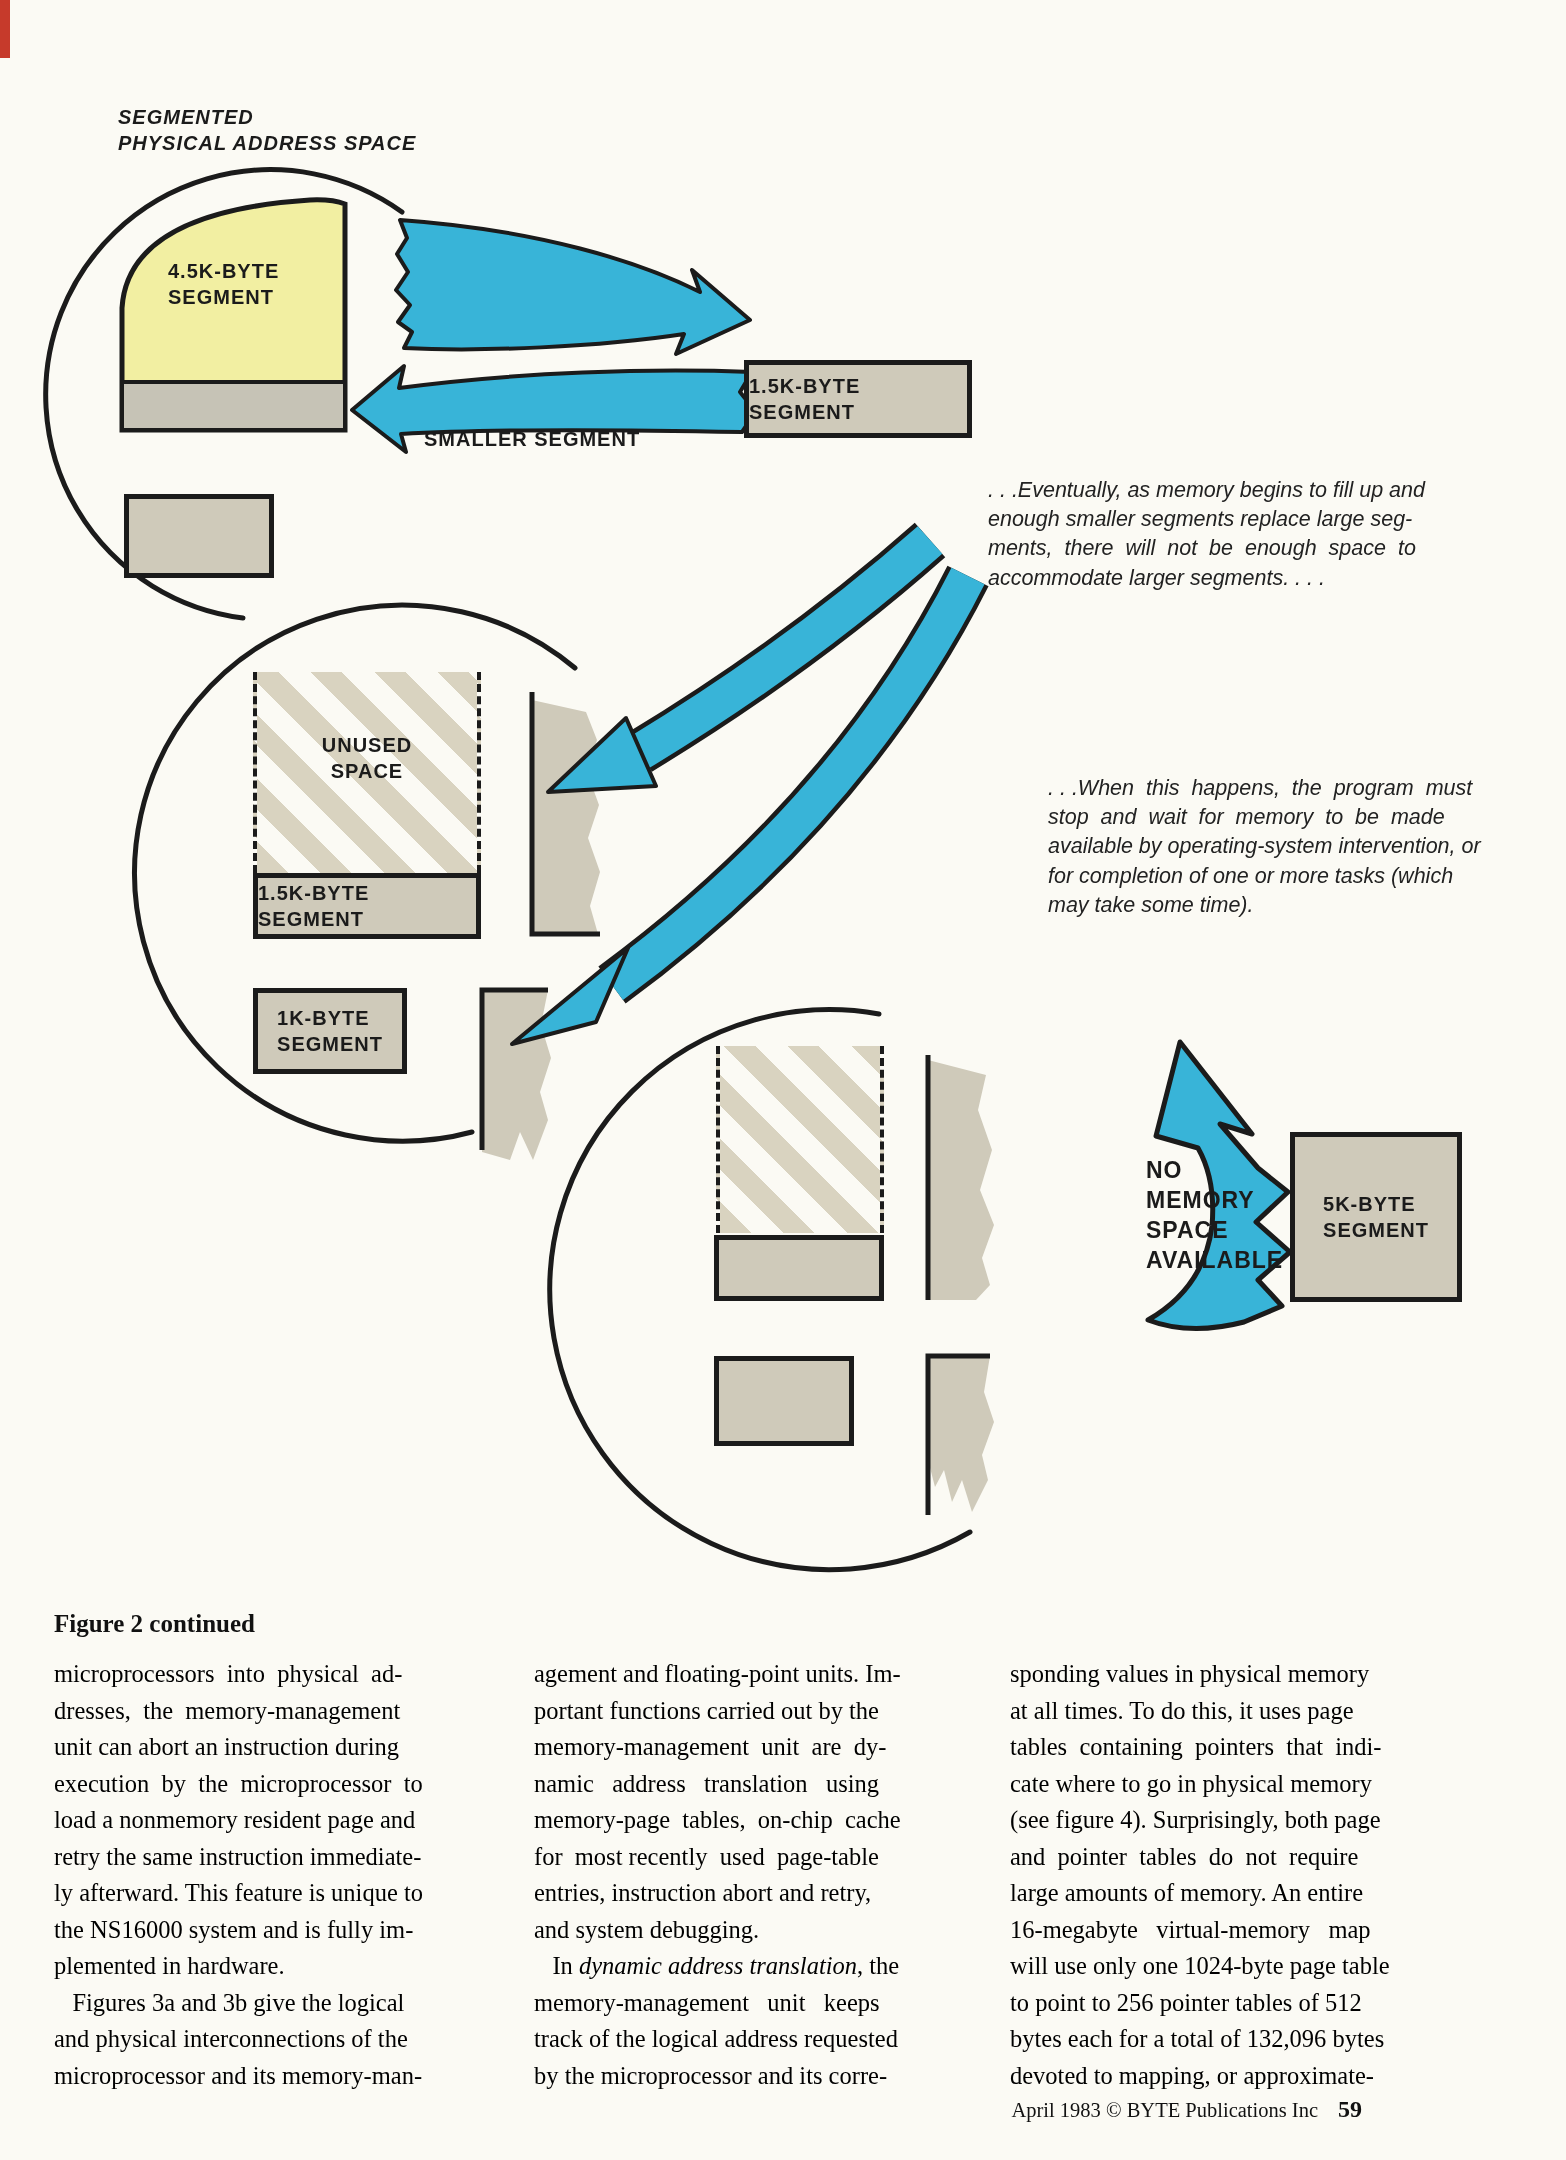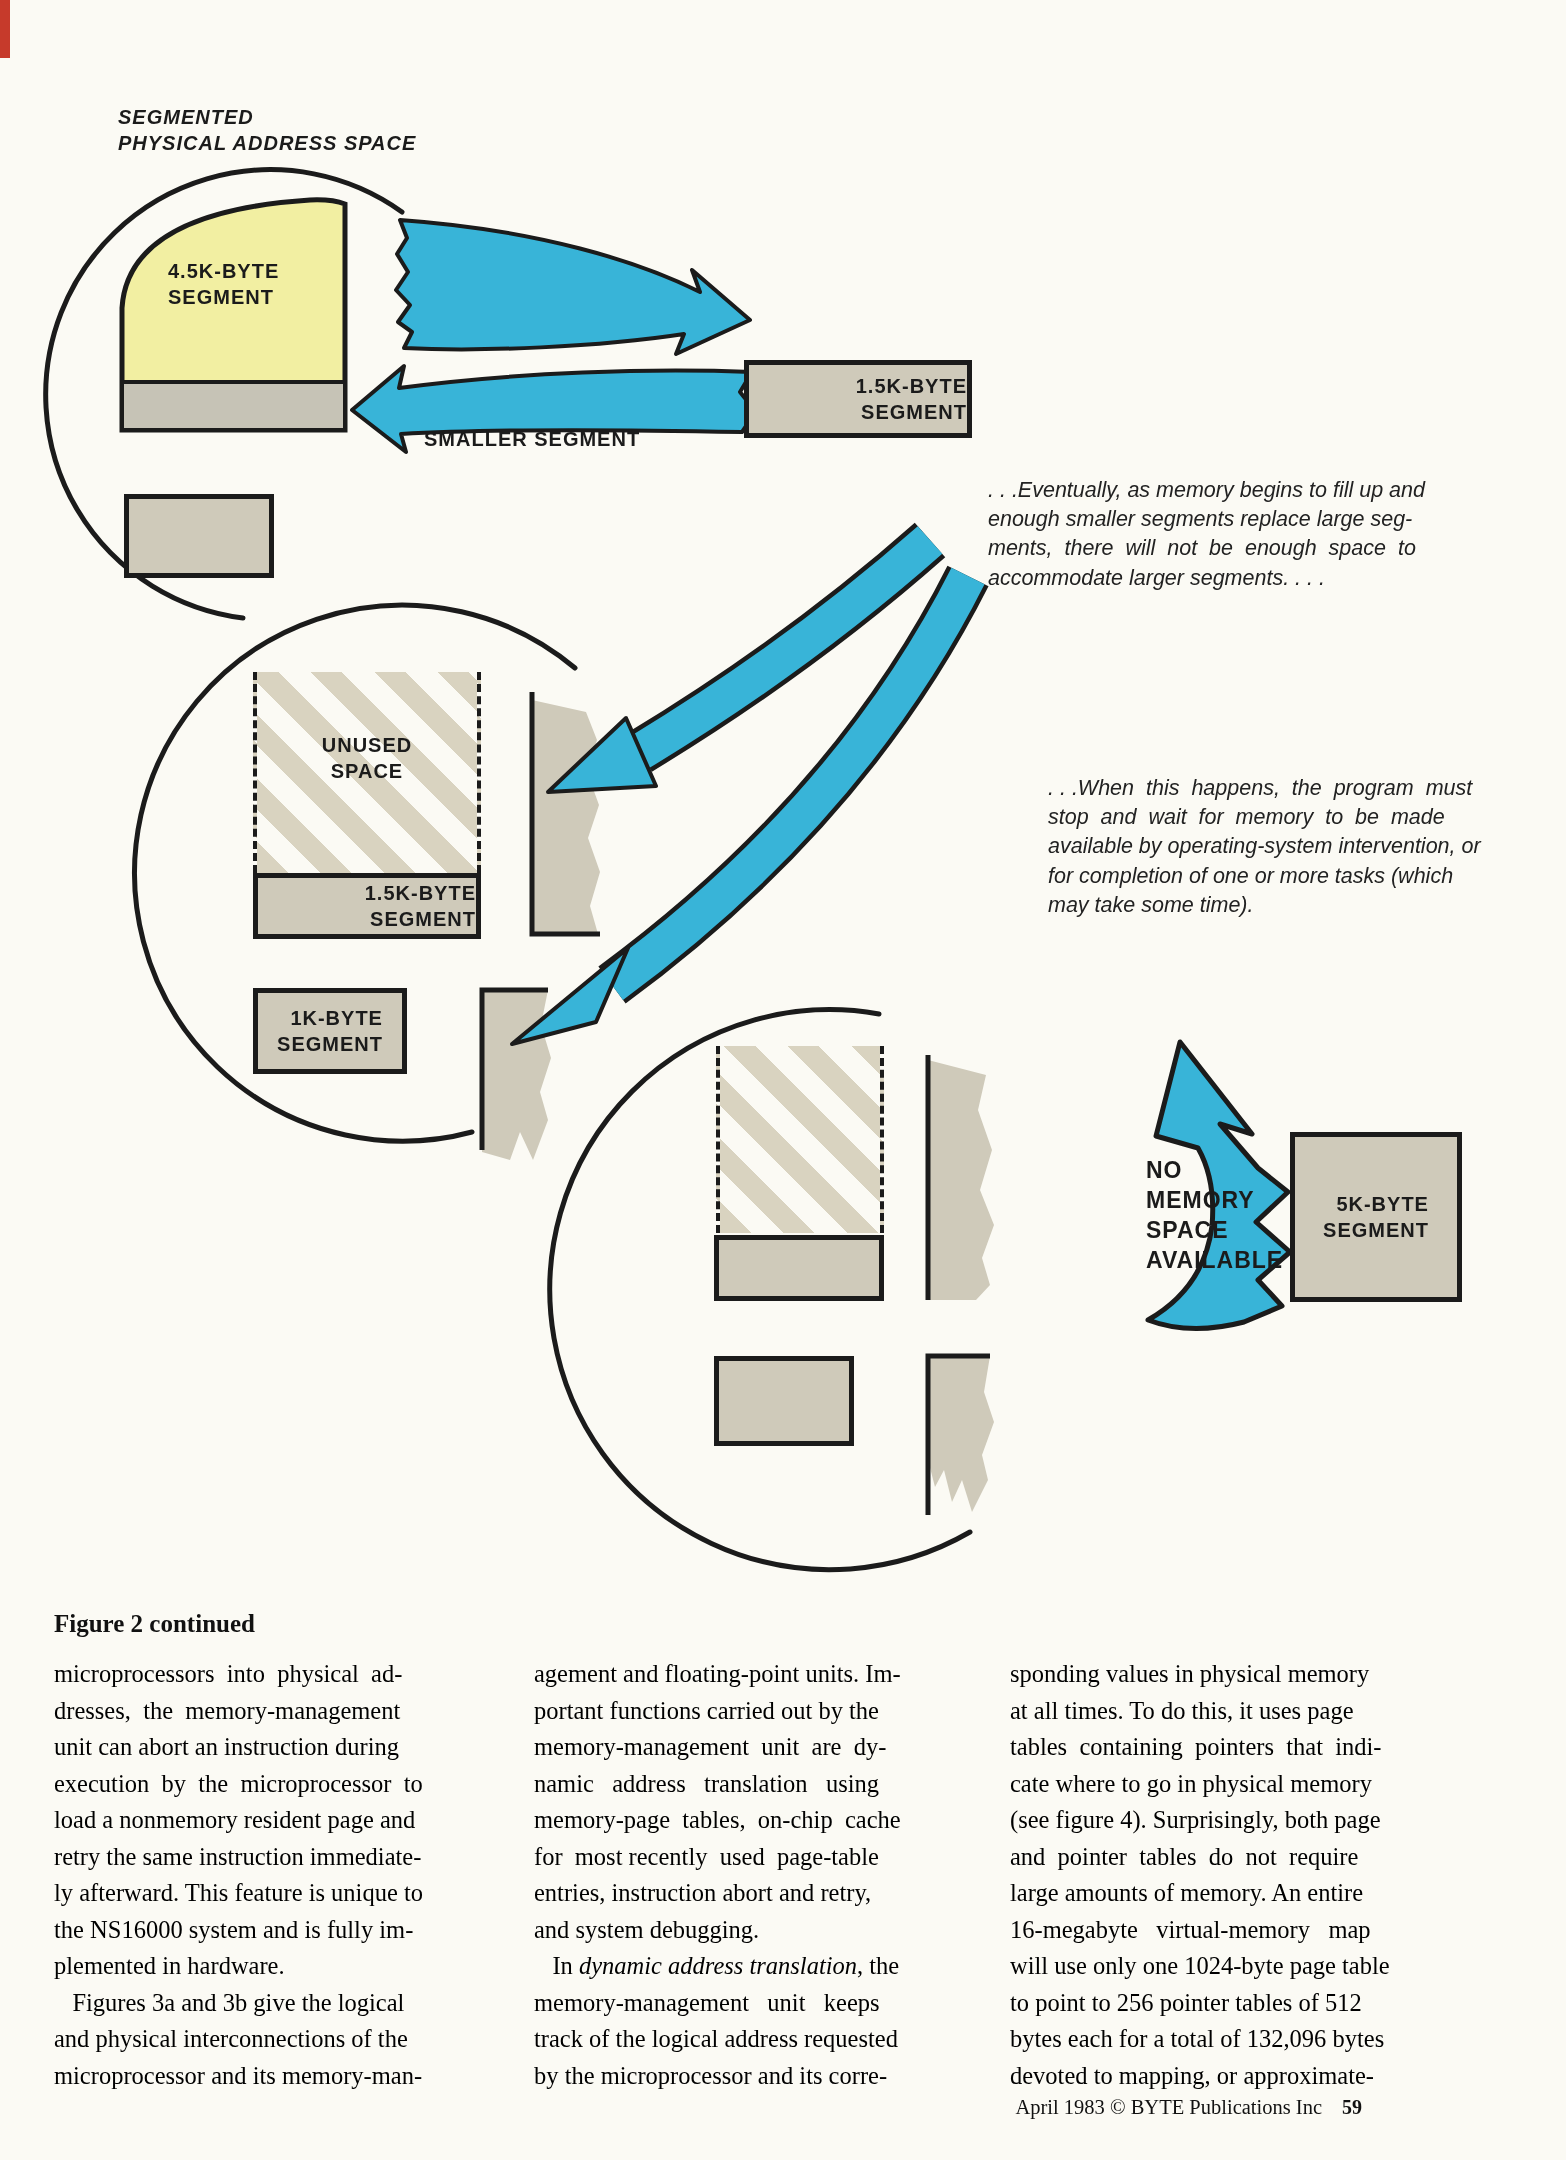--- a/index.html
+++ b/index.html
@@ -3,30 +3,30 @@
 <meta charset="utf-8">
 <style>
   html,body{margin:0;padding:0;background:#888;}
   .page{position:relative;width:1566px;height:2160px;background:#fbfaf4;overflow:hidden;
         font-family:"Liberation Sans",sans-serif;}
   .abs{position:absolute;}
   .dlabel{font-family:"Liberation Sans",sans-serif;font-weight:bold;color:#1b1b1b;
           font-size:20px;line-height:1.3;letter-spacing:1px;white-space:pre-wrap;}
   .caption{font-family:"Liberation Sans",sans-serif;font-style:italic;color:#222;
            font-size:21.5px;line-height:1.36;white-space:pre-wrap;}
-  .boxlabel{display:flex;align-items:center;justify-content:center;text-align:right;
+  .boxlabel{display:flex;align-items:center;justify-content:center;text-align:left;
             box-sizing:border-box;border:5px solid #1b1b1b;background:#cfcaba;}
   .hatch{box-sizing:border-box;
          background:repeating-linear-gradient(45deg,#d9d3c0 0 22px,rgba(255,255,255,0) 22px 45px);
          border-left:4px dashed #1b1b1b;border-right:4px dashed #1b1b1b;}
   .bodycol{font-family:"Liberation Serif",serif;color:#000000;font-size:24.5px;
            line-height:36.5px;white-space:pre-wrap;}
   .figcap{font-family:"Liberation Serif",serif;font-weight:bold;font-size:25px;color:#111;margin-top:24px;}
   .footer{font-family:"Liberation Serif",serif;font-size:20.5px;color:#111;text-align:right;}
-  .pagenum{font-weight:bold;font-size:20px;margin-left:20px;}
+  .pagenum{font-weight:bold;font-size:24px;margin-left:20px;}
   .redstrip{background:#c63a2b;}
   svg{position:absolute;left:0;top:0;}
 </style>
 </head>
 <body>
 
 <div class="page">
 
   <div class="abs redstrip" style="left:0;top:0;width:10px;height:58px;"></div>
 

